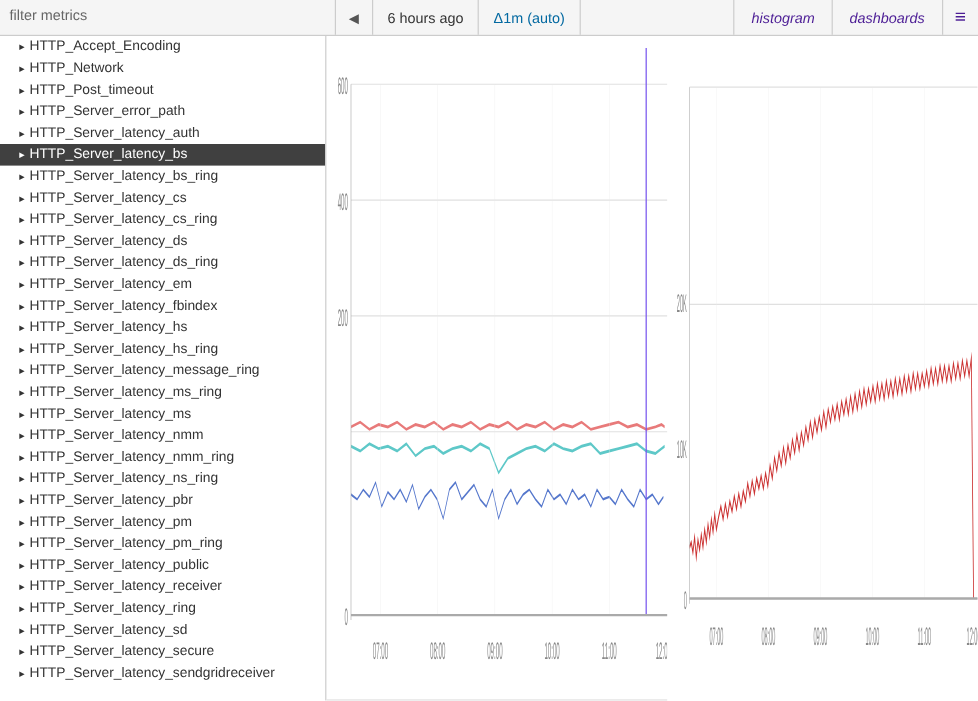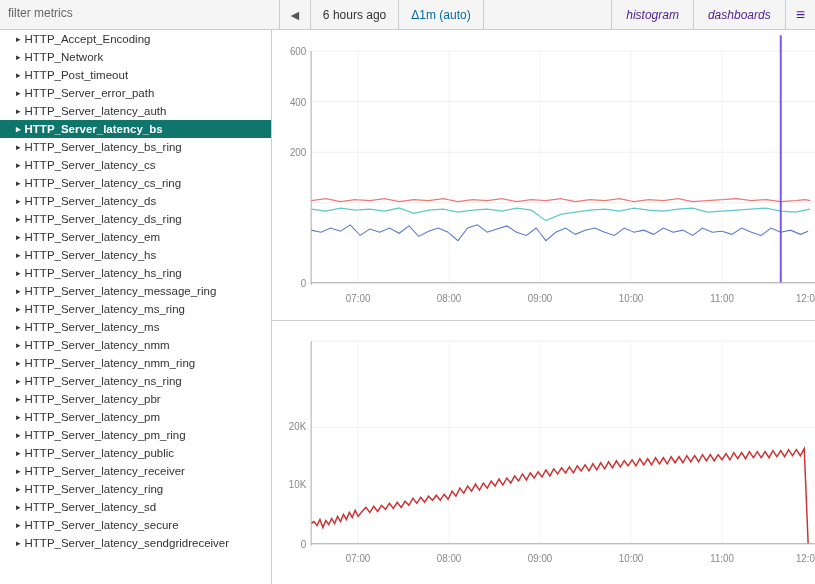--- a/index.html
+++ b/index.html
@@ -93,36 +93,35 @@
       cursor: pointer;
       font-size: 11.5px;
       color: #333;
       white-space: nowrap;
       display: flex;
       align-items: center;
       gap: 4px;
     }
 
     .sidebar-item.selected {
-      background: #0f766e;
+      background: #404040;
       color: #fff;
-      font-weight: bold;
     }
 
     .sidebar-item::before {
       content: '▸';
       font-size: 9px;
       color: inherit;
       flex-shrink: 0;
     }
 
     .charts-area {
       flex: 1;
       display: flex;
-      flex-direction: column;
+      flex-direction: row;
       overflow: hidden;
     }
 
     .chart-container {
       flex: 1;
       border-bottom: 1px solid #ccc;
       position: relative;
       display: flex;
       flex-direction: column;
     }
@@ -186,20 +185,23 @@
       <div class="sidebar-item">
         <span>HTTP_Server_latency_ds</span>
       </div>
       <div class="sidebar-item">
         <span>HTTP_Server_latency_ds_ring</span>
       </div>
       <div class="sidebar-item">
         <span>HTTP_Server_latency_em</span>
       </div>
       <div class="sidebar-item">
+        <span>HTTP_Server_latency_fbindex</span>
+      </div>
+      <div class="sidebar-item">
         <span>HTTP_Server_latency_hs</span>
       </div>
       <div class="sidebar-item">
         <span>HTTP_Server_latency_hs_ring</span>
       </div>
       <div class="sidebar-item">
         <span>HTTP_Server_latency_message_ring</span>
       </div>
       <div class="sidebar-item">
         <span>HTTP_Server_latency_ms_ring</span>

